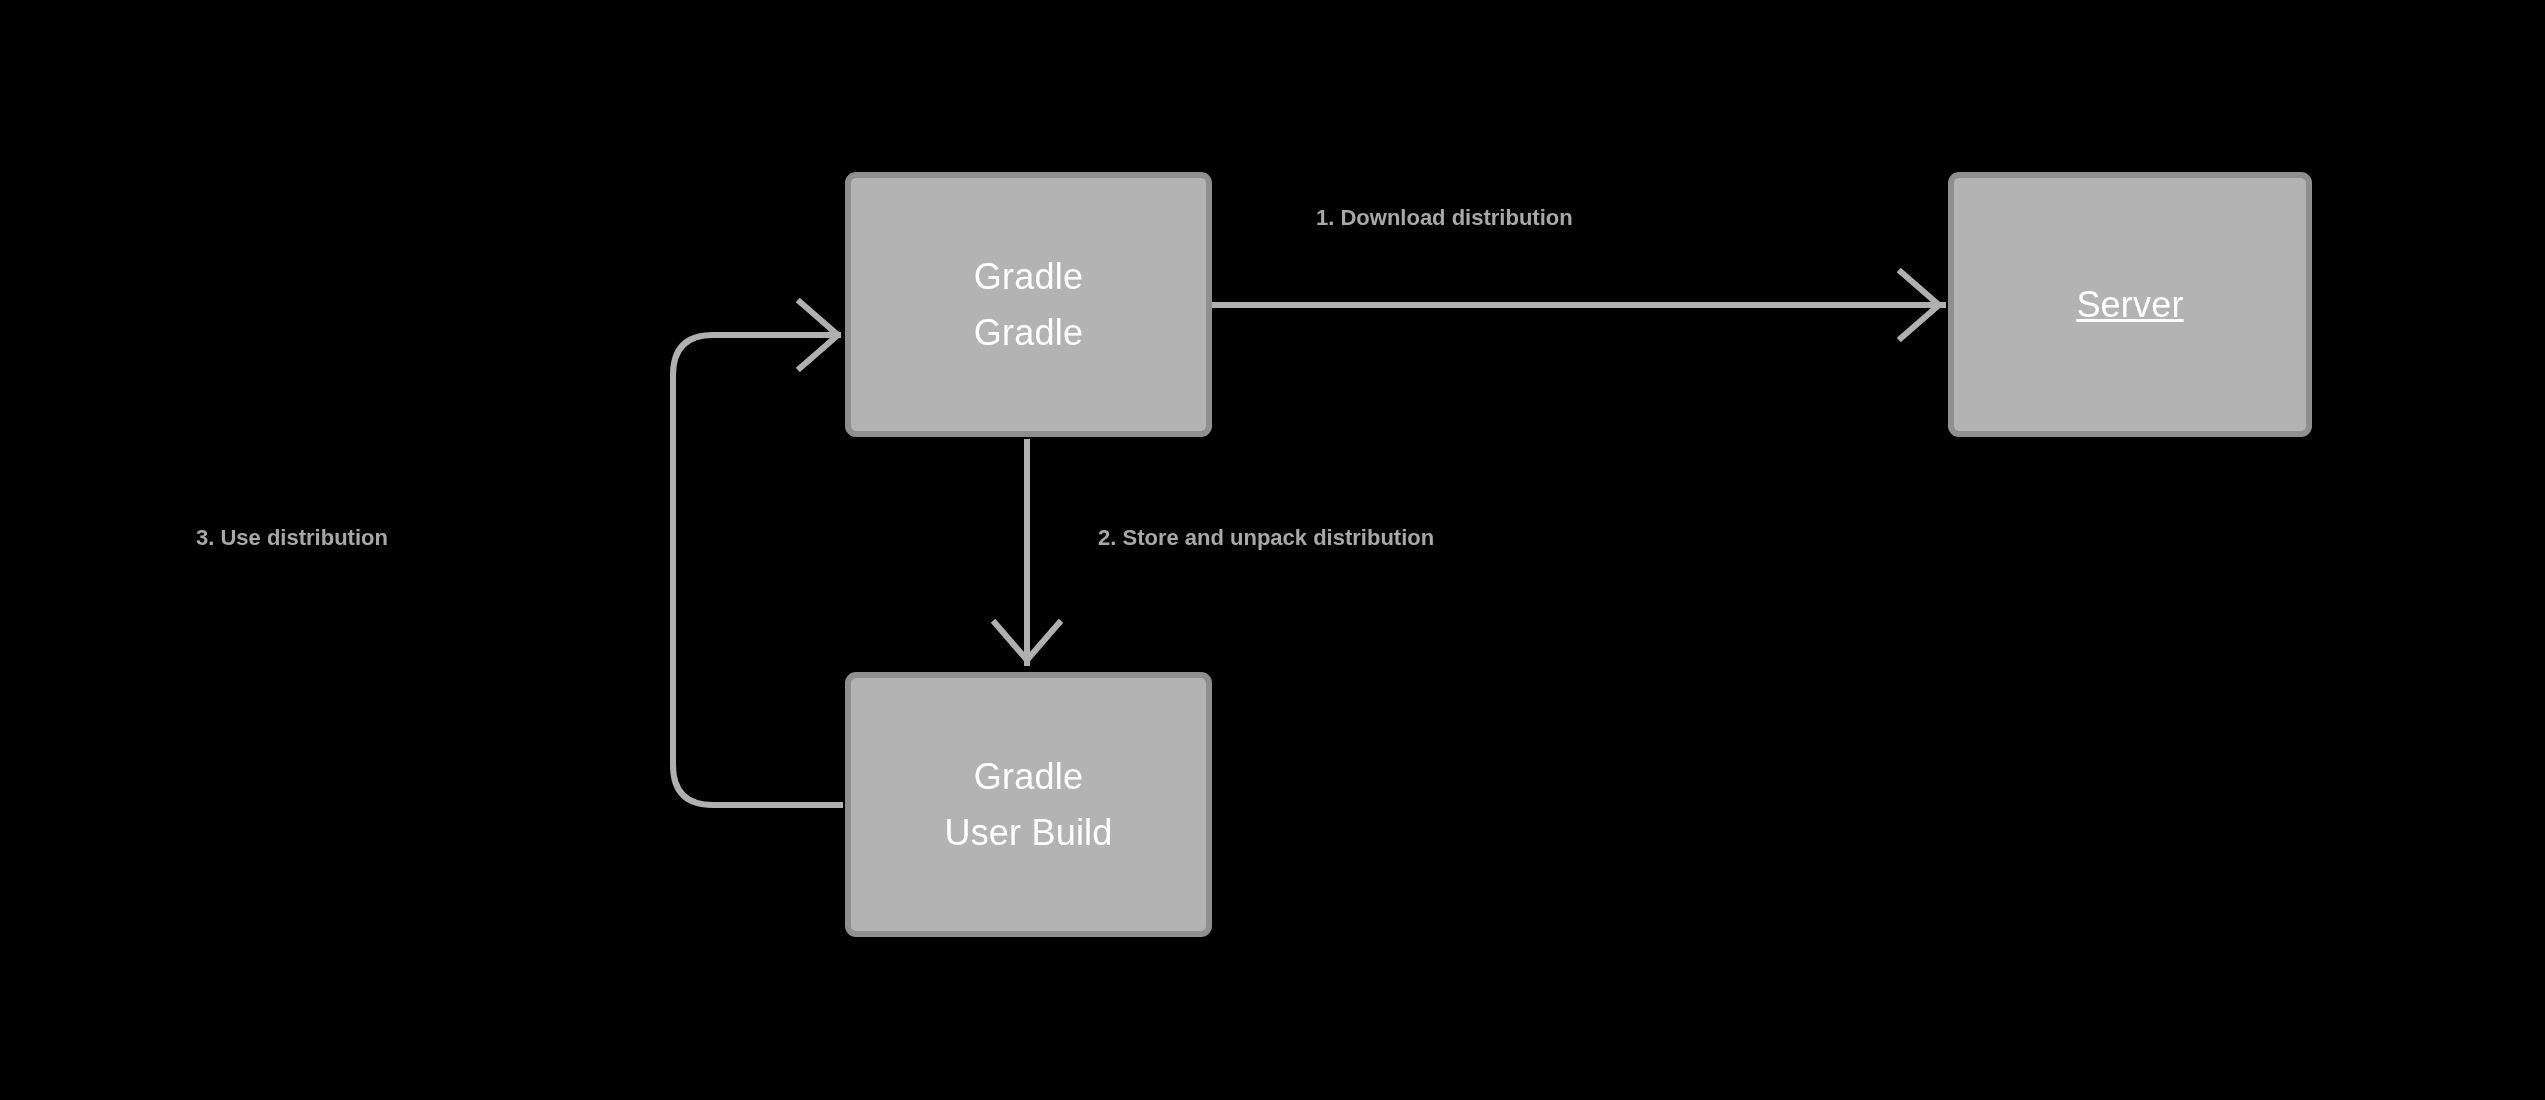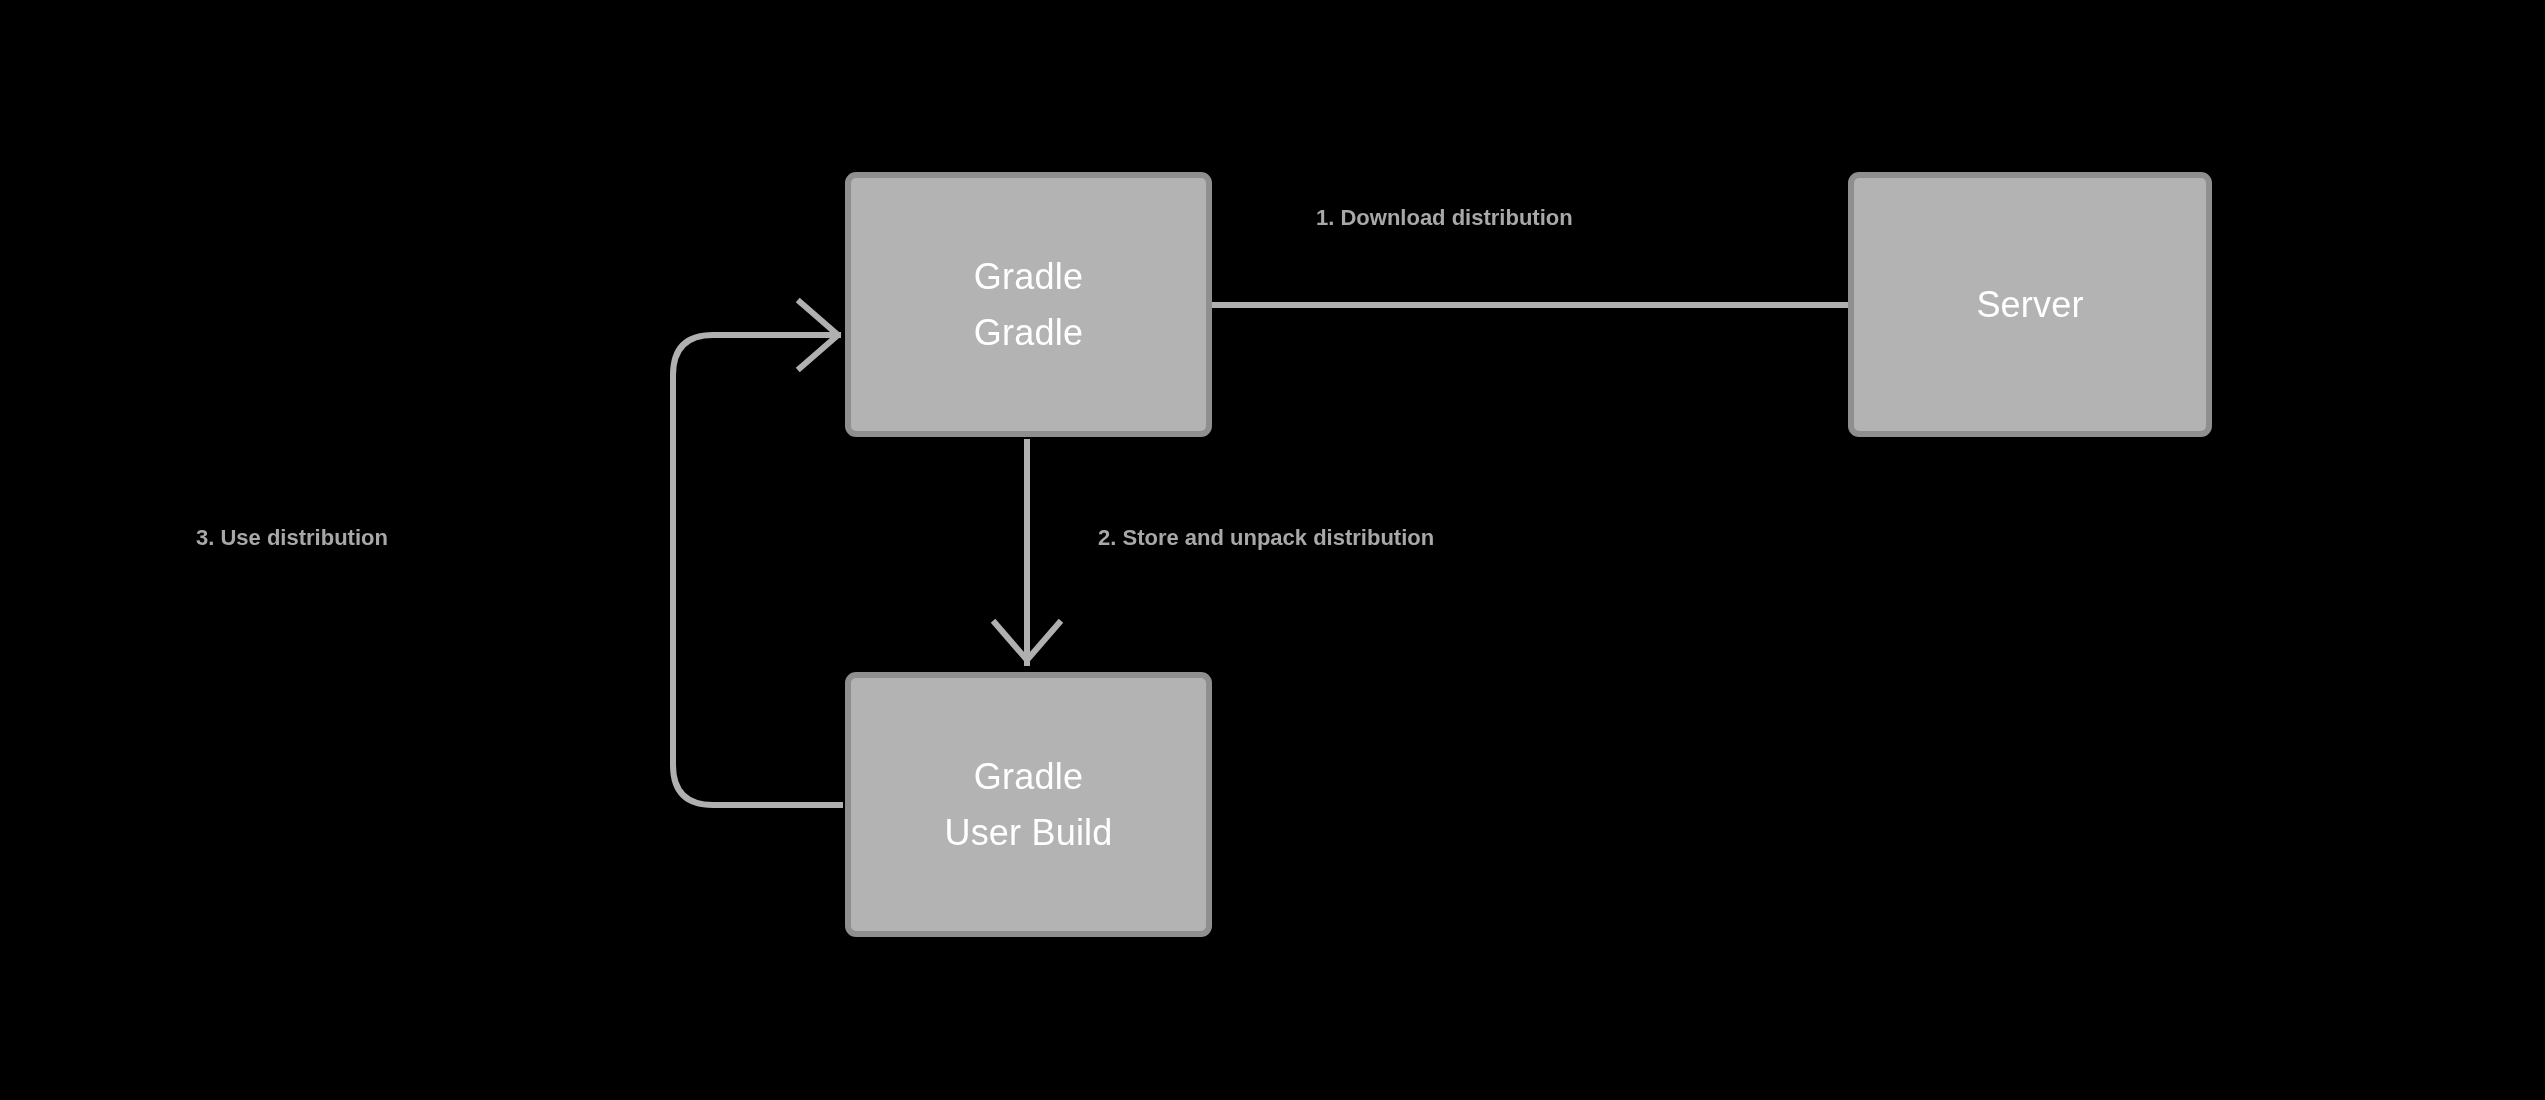--- a/index.html
+++ b/index.html
@@ -48,24 +48,25 @@
     text-align: center;
     white-space: nowrap;
   }
   #node-gradle-build {
     left: 845px;
     top: 172px;
     width: 367px;
     height: 265px;
   }
   #node-server {
-    left: 1848px;
+    left: 1948px;
     top: 172px;
     width: 364px;
     height: 265px;
+    text-decoration: underline;
   }
   #node-gradle-user-home {
     left: 845px;
     top: 672px;
     width: 367px;
     height: 265px;
   }
   .edge-label {
     position: absolute;
     color: #a8a8a8;

